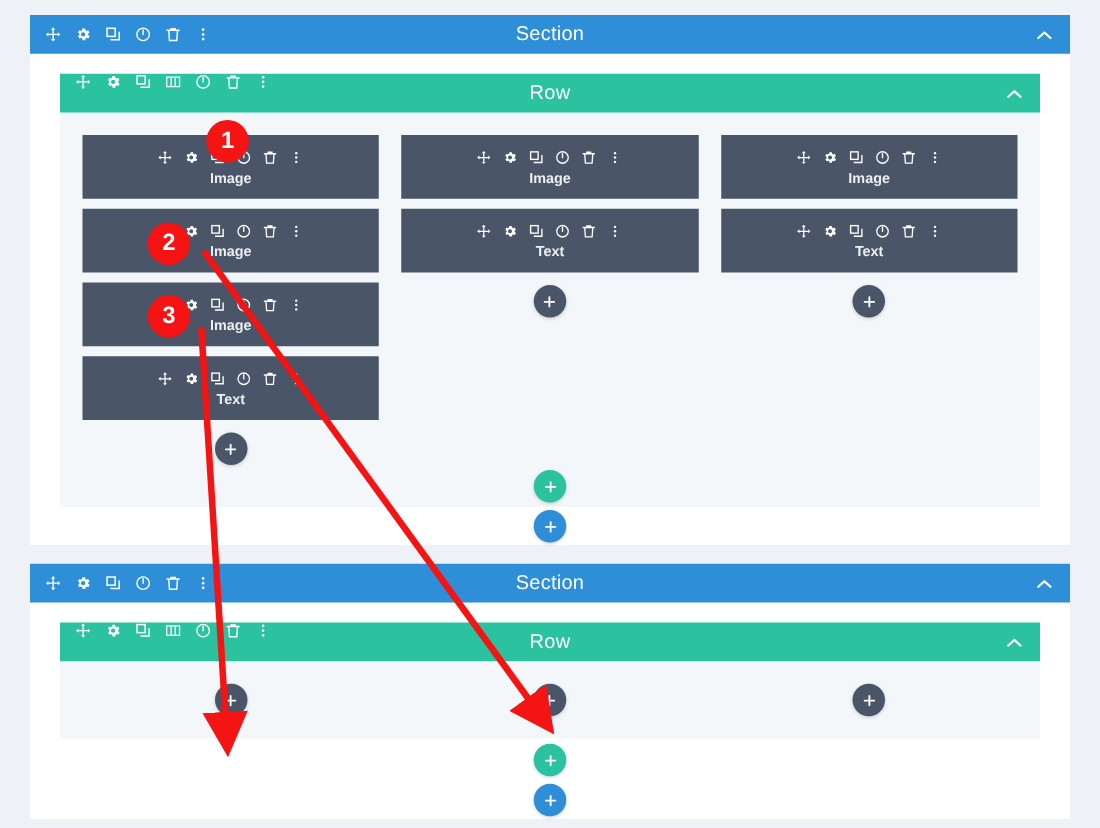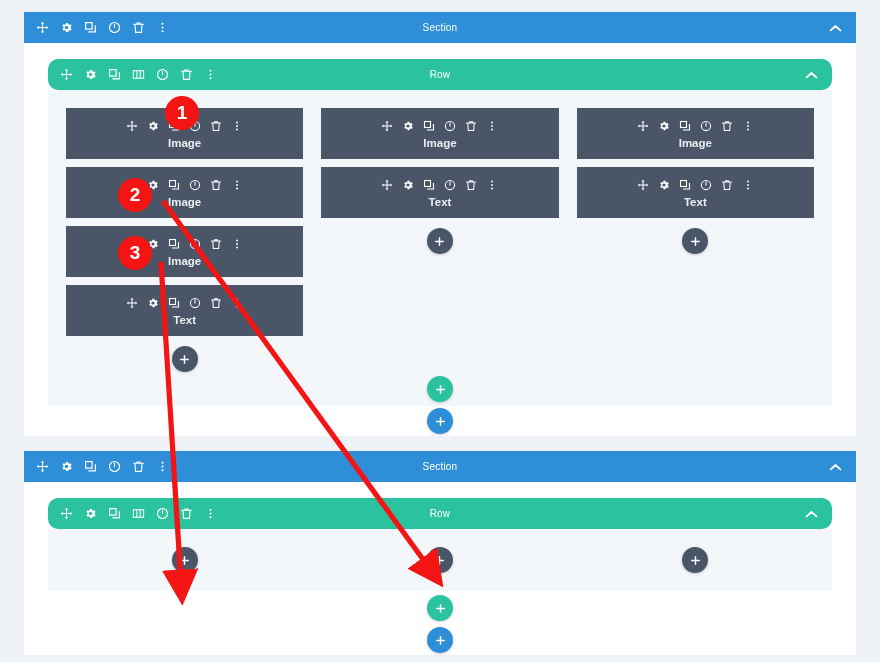--- a/index.html
+++ b/index.html
@@ -20,36 +20,36 @@
   .section-header {
     position: relative;
     height: 31px;
     background: #2e8fd8;
     display: flex; align-items: center;
   }
   .section-header .bar-icons { margin-left: 12px; display: flex; align-items: center; gap: 11px; }
   .bar-title {
     position: absolute; left: 0; right: 0; top: 0; bottom: 0;
     display: flex; align-items: center; justify-content: center;
-    color: #ffffff; font-size: 10px; letter-spacing: .2px;
+    color: #ffffff; font-size: 16px; letter-spacing: .2px;
     pointer-events: none;
   }
   .bar-chevron {
     position: absolute; right: 14px; top: 50%; transform: translateY(-50%);
     display: flex; align-items: center;
   }
 
   
   .row-wrap { padding: 16px 24px 0 24px; }
   .row { width: 100%; }
   .row-header {
     position: relative;
     height: 31px;
     background: #2bc2a0;
-    display: flex; align-items: center; border-radius: 10px;
+    display: flex; align-items: flex-start;
   }
   .row-header .bar-icons { margin-left: 12px; display: flex; align-items: center; gap: 11px; }
   .row-body {
     background: #f4f7f9;
     display: flex;
     padding: 18px 18px 0 18px;
     gap: 18px;
   }
   .col { flex: 1; display: flex; flex-direction: column; }
 

